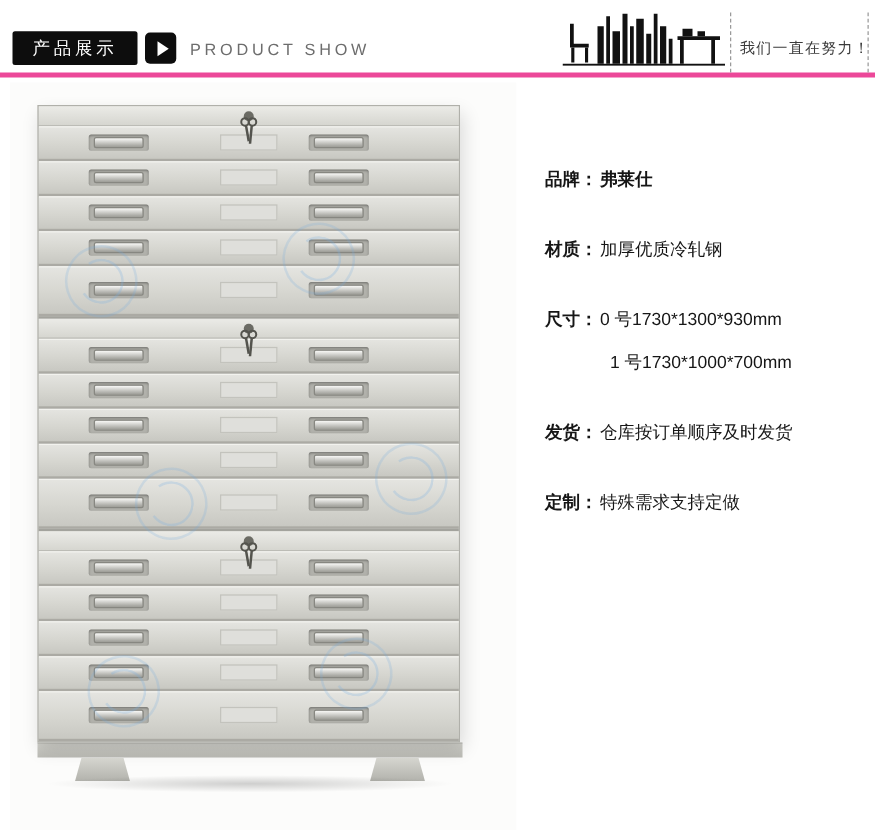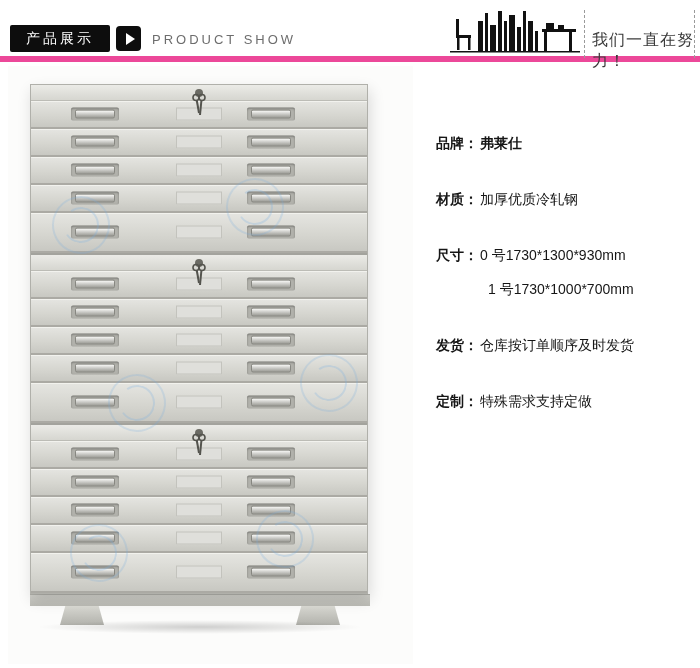--- a/index.html
+++ b/index.html
@@ -1,33 +1,33 @@
 <!DOCTYPE html>
 <html><head>
 <meta charset="utf-8">
 <style>
   * { margin:0; padding:0; box-sizing:border-box; }
   html,body { background:#fff; }
   body { font-family:"Liberation Sans","DejaVu Sans",sans-serif; }
   .page { position:relative; width:700px; height:668px; background:#fff; overflow:hidden; }
 
   
-  .header { position:absolute; left:0; top:0; width:700px; height:62px; background:#fff; border-bottom:6px solid #ec4899; }
+  .header { position:absolute; left:0; top:0; width:700px; height:62px; background:#fff; border-bottom:4px solid #ec4899; }
   .badge { position:absolute; left:10px; top:25px; width:100px; height:27px; background:#0d0d0d; color:#fff;
            font-size:14px; letter-spacing:3px; display:flex; align-items:center; justify-content:center; border-radius:2px; }
   .play { position:absolute; left:116px; top:26px; width:25px; height:25px; background:#0d0d0d; border-radius:4px;
           display:flex; align-items:center; justify-content:center; }
   .play::after { content:""; width:0; height:0; border-top:6px solid transparent; border-bottom:6px solid transparent;
                  border-left:9px solid #fff; margin-left:3px; }
   .product-show { position:absolute; left:152px; top:32px; font-size:13px; font-weight:normal; color:#6d6d6d; letter-spacing:3px; }
   .furniture { position:absolute; left:450px; top:7px; }
   .dash { position:absolute; top:10px; height:48px; width:0; border-left:1px dashed #9a9a9a; }
   .dash.left { left:584px; }
   .dash.right { left:694px; }
-  .slogan { position:absolute; left:592px; top:30px; font-size:16px; color:#3a3a3a; letter-spacing:1px; }
+  .slogan { position:absolute; left:592px; top:30px; font-size:12px; color:#3a3a3a; letter-spacing:1px; }
 
   
   .photo { position:absolute; left:8px; top:66px; width:405px; height:598px; background:#fcfcfb; }
   .watermark { position:absolute; width:58px; height:58px; border:2px solid rgba(120,175,225,.22); border-radius:50%;
                display:flex; align-items:center; justify-content:center; transform:rotate(-18deg); pointer-events:none; }
   .watermark::after { content:""; width:32px; height:32px; border:2px solid rgba(120,175,225,.25);
                       border-left-color:transparent; border-radius:50%; transform:rotate(28deg); }
 
   .cab-wrap { position:absolute; left:22px; top:18px; width:340px; }
   .cabinet { position:relative; width:338px; border:1px solid #b0b0aa; background:#d3d3cd; box-shadow:2px 6px 14px rgba(0,0,0,.14); }

